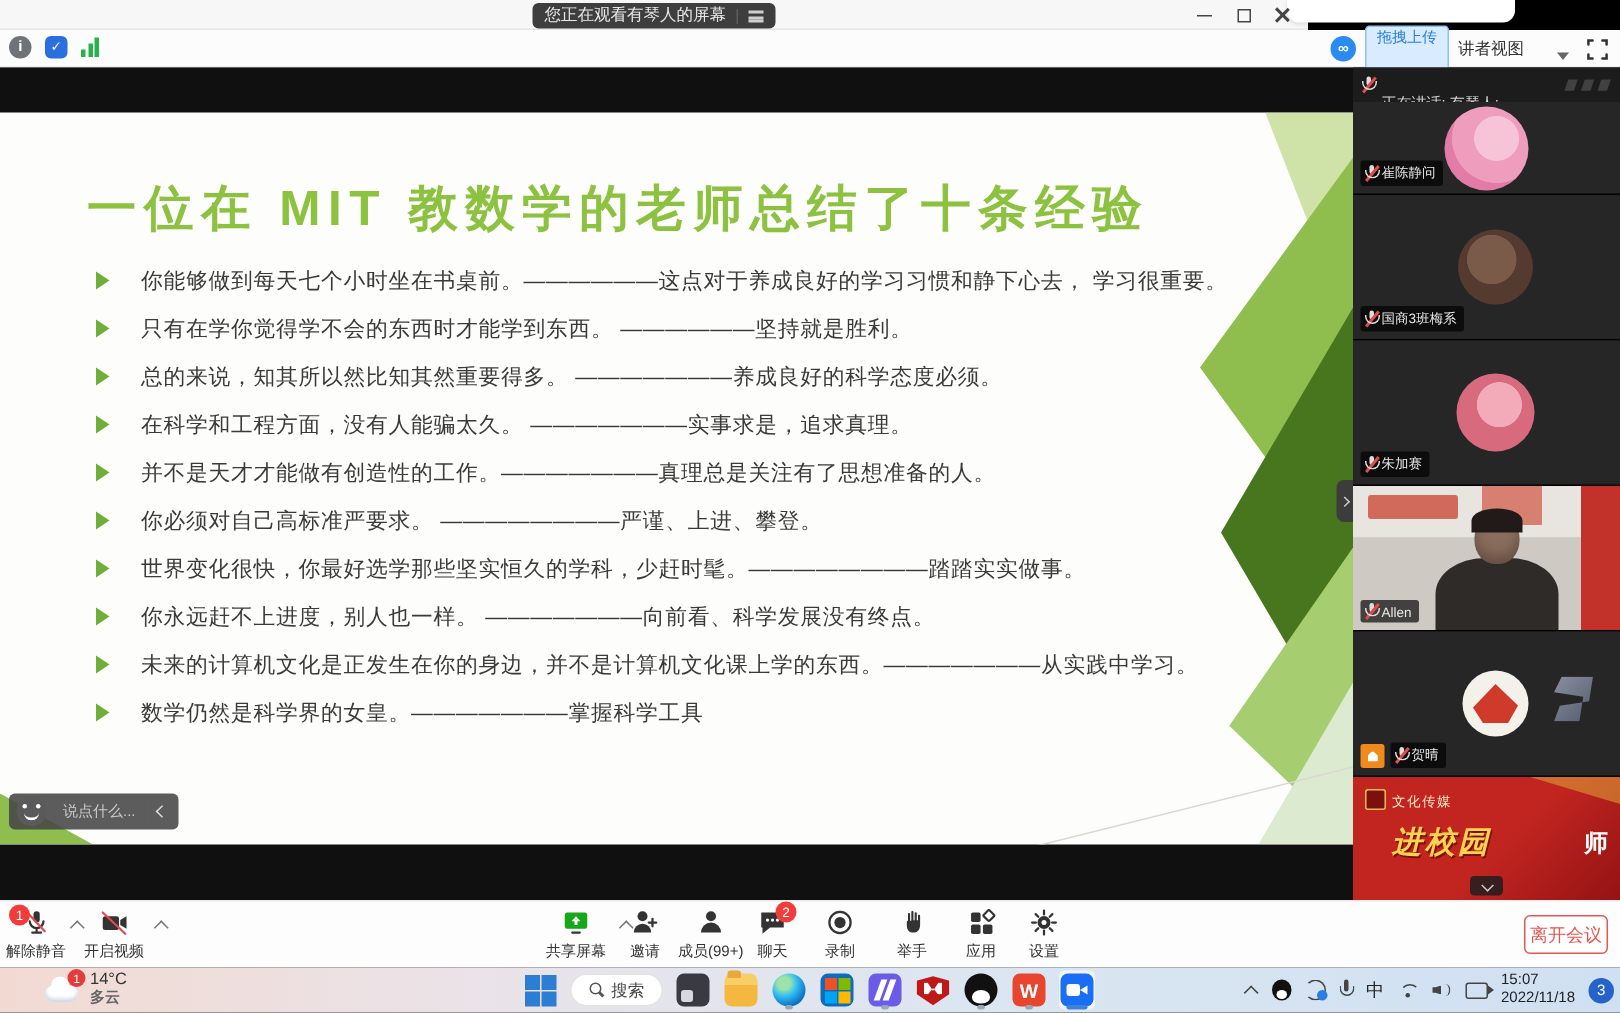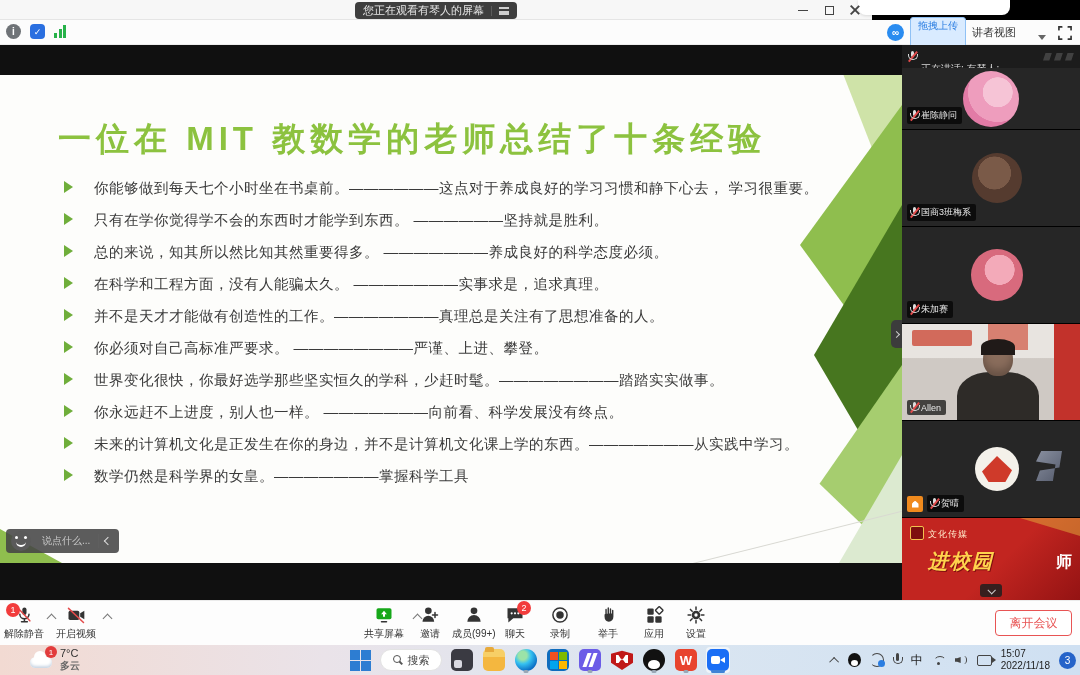--- a/index.html
+++ b/index.html
@@ -107,21 +107,21 @@
   .vb-ribbon { position:absolute; right:0; top:0; width:60px; height:18px; background:#e3b23c; opacity:.5; clip-path:polygon(0 0,100% 0,100% 100%); }
   .more-chip { position:absolute; left:50%; bottom:3px; transform:translateX(-50%); width:22px; height:13px; background:rgba(30,30,30,.85); border-radius:3px; display:flex; align-items:center; justify-content:center; }
   .chev-down { width:6px; height:6px; border-right:1.5px solid #ccc; border-bottom:1.5px solid #ccc; transform:rotate(45deg) translateY(-1px); }
 
   
   .meetbar { position:absolute; left:0; top:600px; width:1080px; height:45px; background:#fdfdfd; border-top:1px solid #ebebeb; }
   .mbtn { position:absolute; top:4px; display:flex; flex-direction:column; align-items:center; gap:2px; color:#333; font-size:10px; white-space:nowrap; }
   .mbtn .ic { height:20px; display:flex; align-items:center; justify-content:center; }
   .chev-up { width:7px; height:7px; border-left:1.5px solid #777; border-top:1.5px solid #777; transform:rotate(45deg); position:absolute; top:14px; }
   .badge { position:absolute; background:#f23c3c; color:#fff; font-size:9px; min-width:14px; height:14px; border-radius:7px; display:flex; align-items:center; justify-content:center; padding:0 3px; }
-  .leave-btn { position:absolute; right:8px; top:9px; width:77px; height:26px; border:1px solid #e85454; color:#e85454; background:#fff; border-radius:4px; font-size:12px; display:flex; align-items:center; justify-content:center; }
+  .leave-btn { position:absolute; right:8px; top:9px; width:56px; height:26px; border:1px solid #e85454; color:#e85454; background:#fff; border-radius:4px; font-size:12px; display:flex; align-items:center; justify-content:center; }
 
   
   .taskbar { position:absolute; left:0; top:645px; width:1080px; height:30px; background:linear-gradient(90deg,#f2dad2 0%,#eae3e9 30%,#dbe6f1 60%,#cfe0f2 100%); }
   .weather { position:absolute; left:30px; top:2px; display:flex; align-items:center; gap:6px; }
   .w-icon { position:relative; width:24px; height:20px; }
   .w-cloud { position:absolute; left:0; bottom:1px; width:22px; height:11px; border-radius:8px; background:#fff; box-shadow:inset 0 -2px 3px #c9d6e4; }
   .w-cloud::before { content:""; position:absolute; left:4px; top:-6px; width:12px; height:12px; border-radius:50%; background:#fff; }
   .w-badge { position:absolute; right:-3px; top:-3px; min-width:12px; height:12px; border-radius:6px; background:#e23c3c; color:#fff; font-size:8px; display:flex; align-items:center; justify-content:center; }
   .w-text { display:flex; flex-direction:column; line-height:1.15; }
   .w-temp { font-size:11px; color:#333; }
@@ -462,21 +462,21 @@
     <div class="leave-btn">离开会议</div>
   </div>
 
   <div class="taskbar">
     <div class="weather">
       <span class="w-icon">
         <span class="w-cloud"></span>
         <span class="w-badge">1</span>
       </span>
       <span class="w-text">
-        <span class="w-temp">7°C</span>
+        <span class="w-temp">14°C</span>
         <span class="w-cond">多云</span>
       </span>
     </div>
     <div class="tb-center">
       <span class="tb-app">
           <span class="start">
             <i></i>
             <i></i>
             <i></i>
             <i></i>

